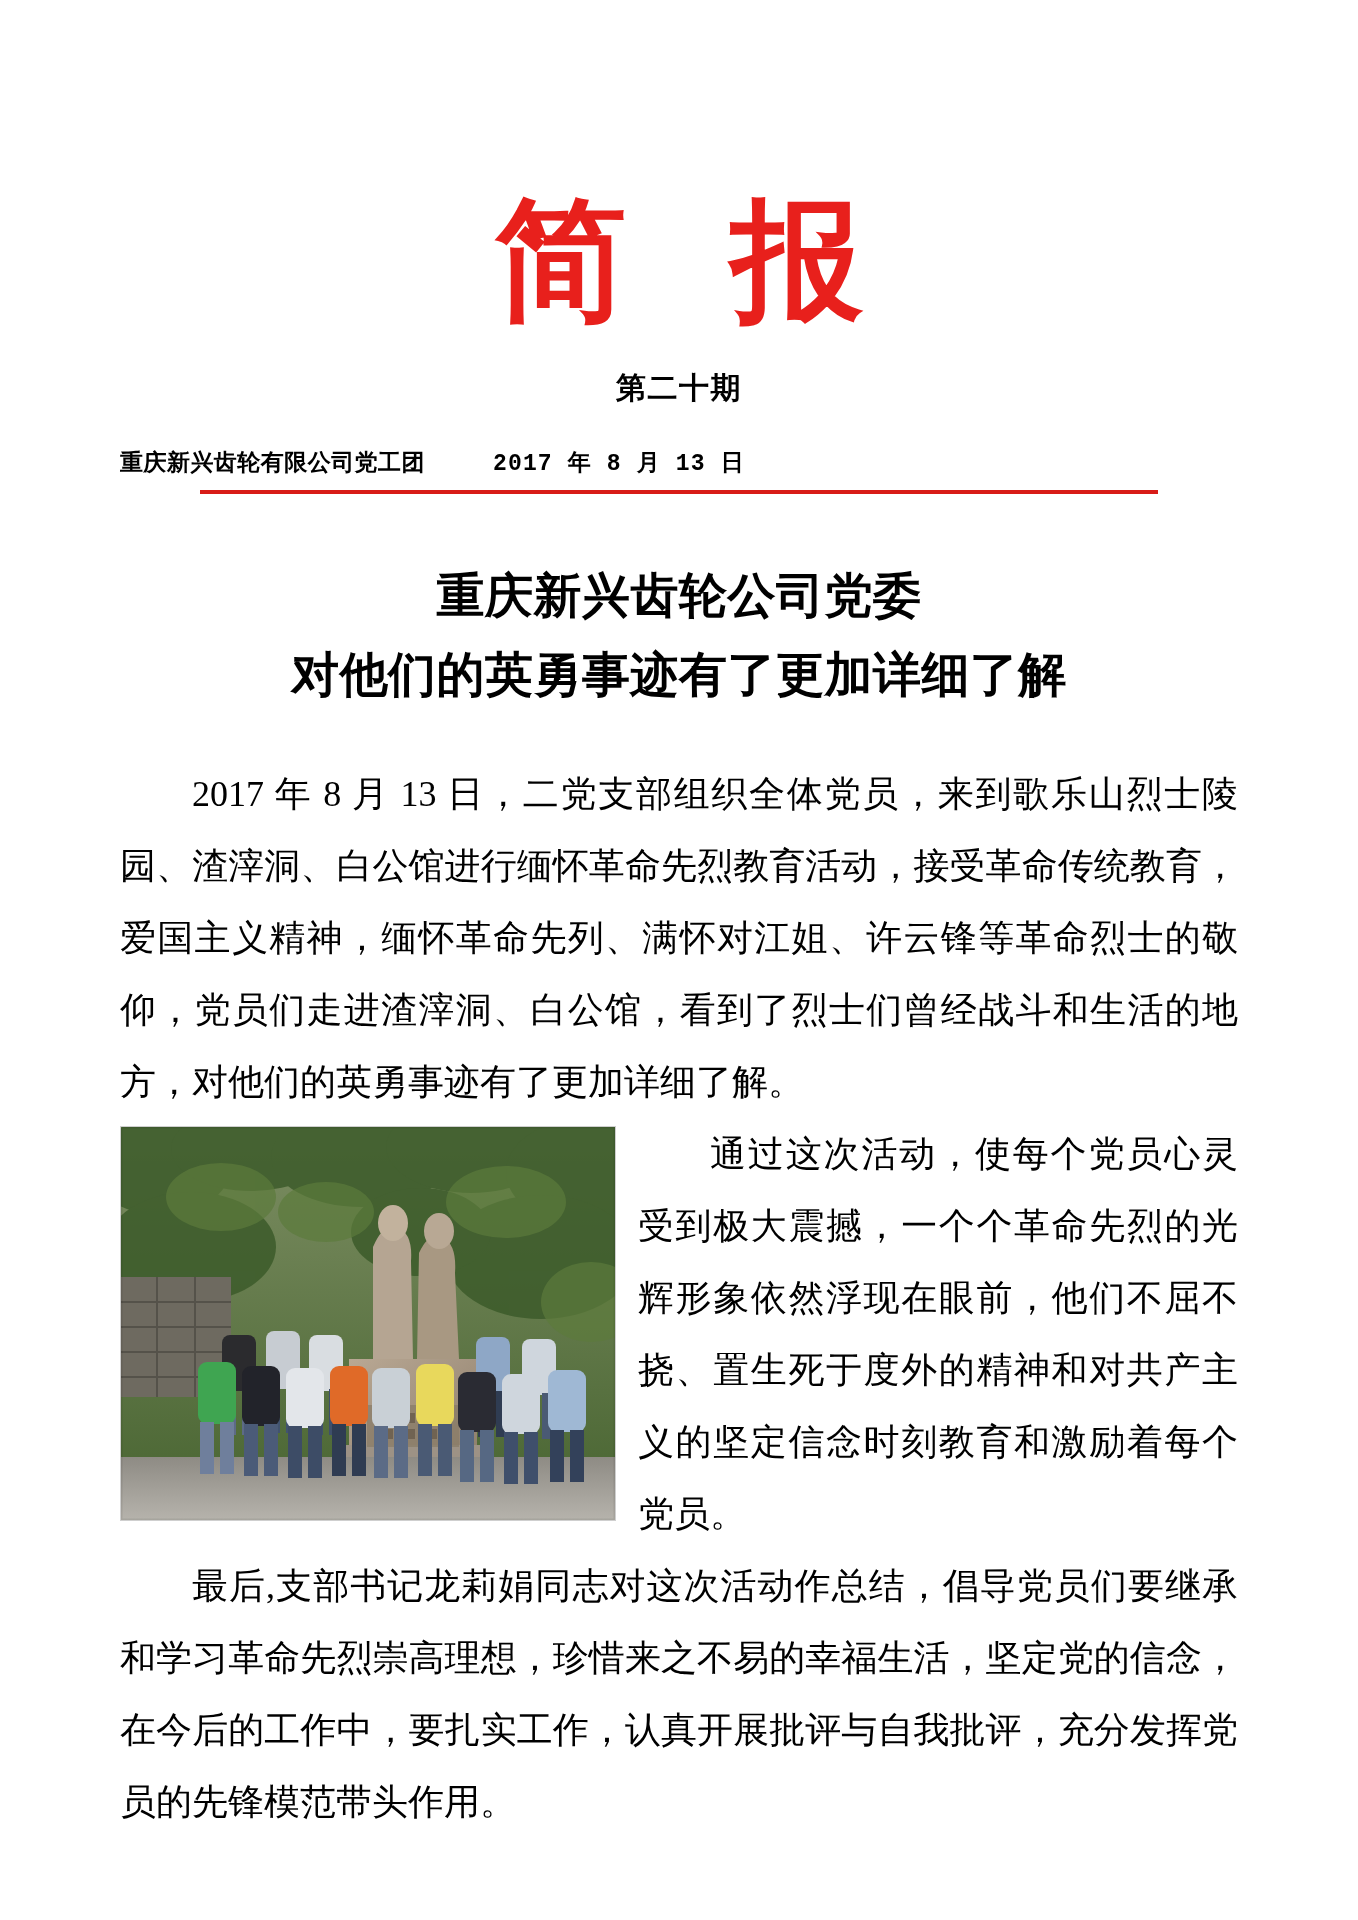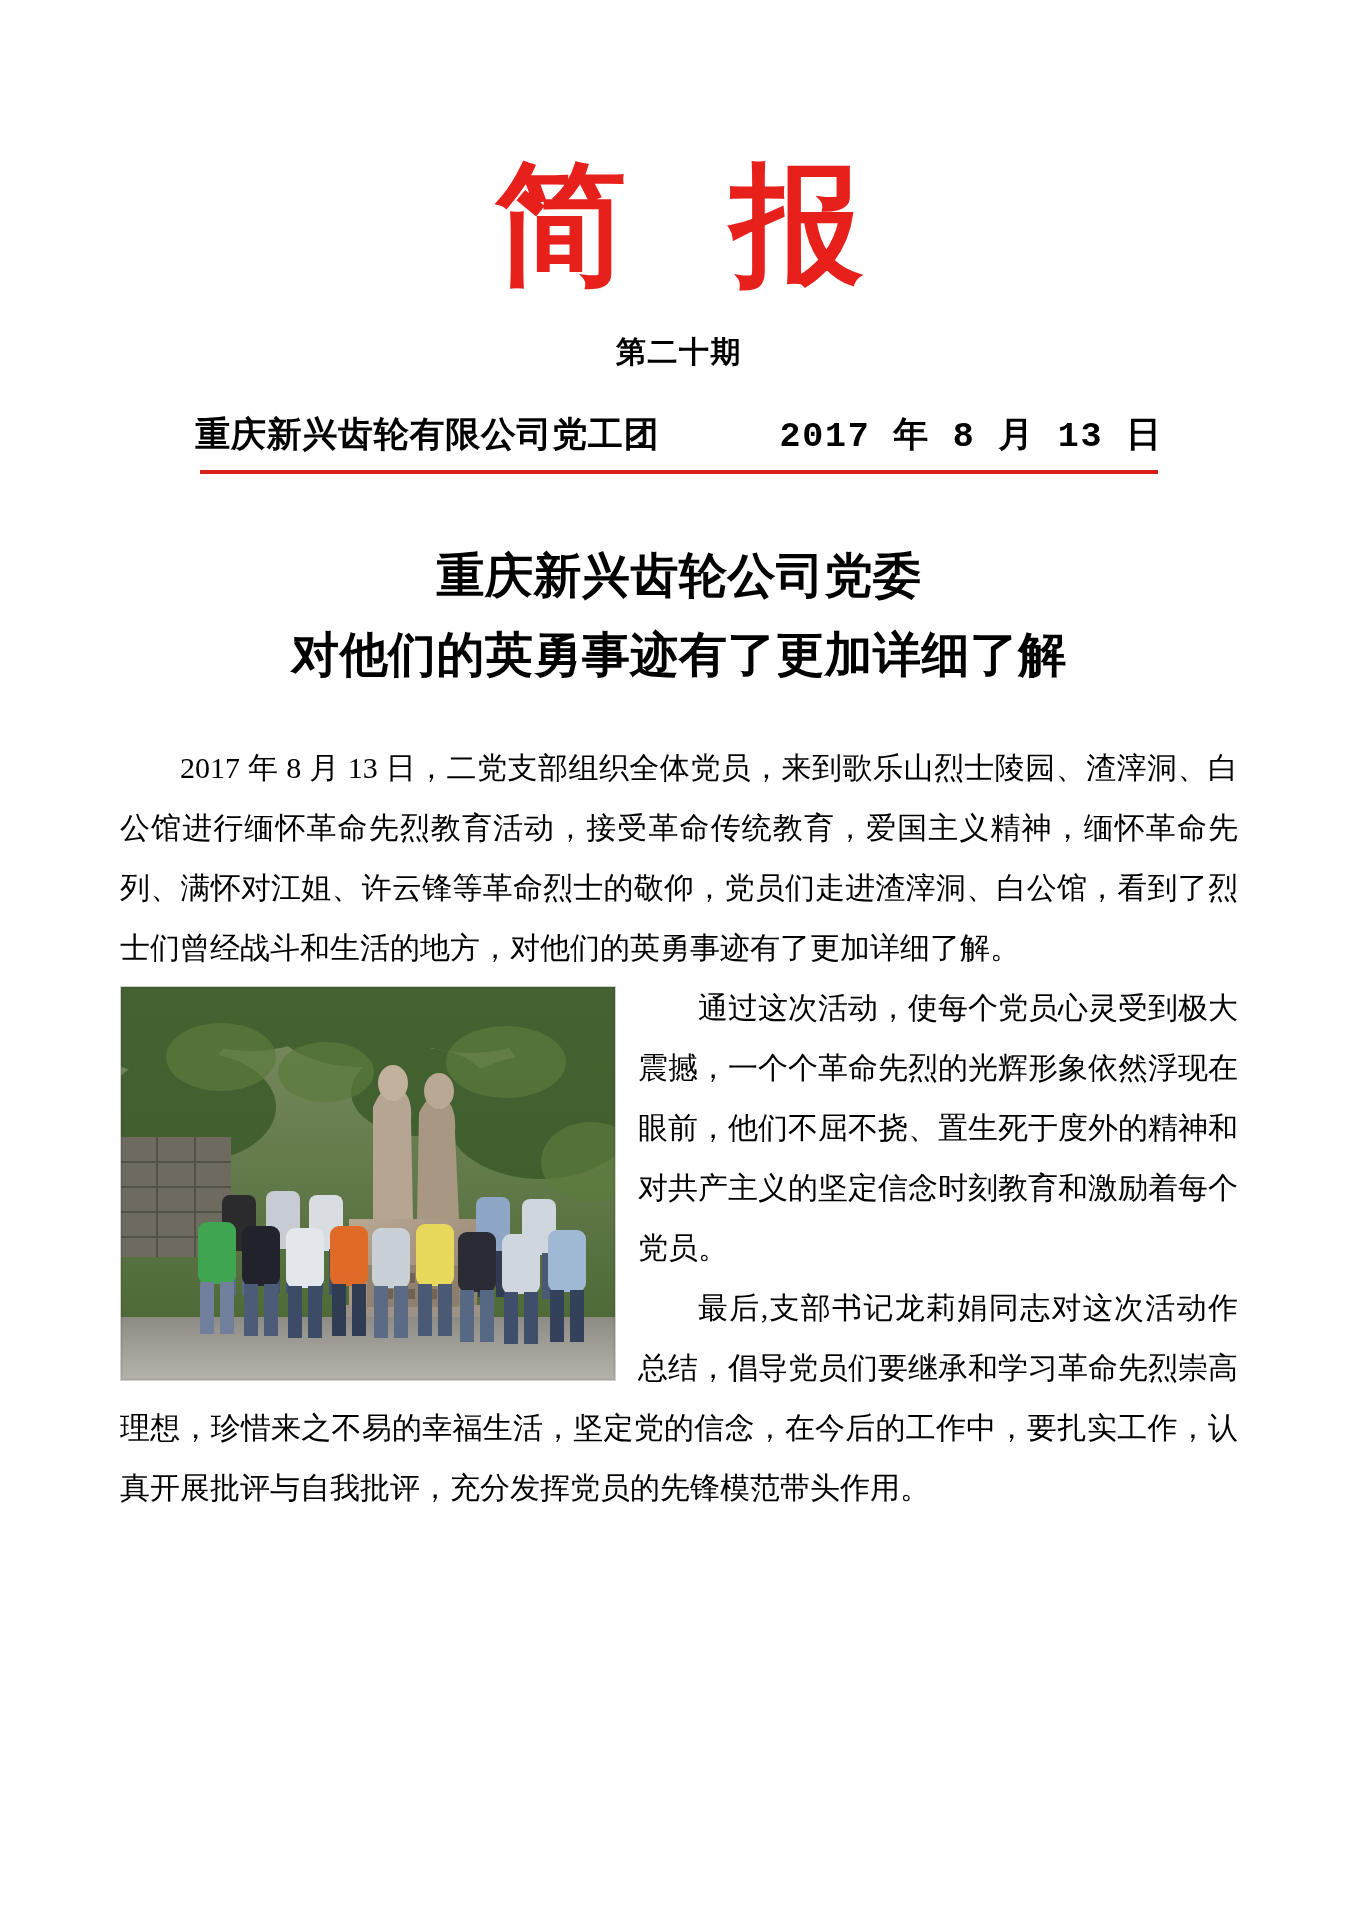--- a/index.html
+++ b/index.html
@@ -20,20 +20,21 @@
     width: 1358px;
     height: 1920px;
     box-sizing: border-box;
     padding: 0 120px;
   }
 
   
   .masthead {
     text-align: center;
     padding-top: 155px;
+    margin-top: 36px;
   }
   .masthead-title {
     color: #e8201c;
     font-family: "DejaVu Serif", "Liberation Serif", serif;
     font-weight: 700;
     font-size: 132px;
     line-height: 1.05;
     letter-spacing: 0.22em;
     text-indent: 0.22em;
   }
@@ -44,24 +45,23 @@
     letter-spacing: 0.05em;
     font-family: "Liberation Serif", serif;
   }
 
   
   .orgline-wrap {
     margin-top: 38px;
   }
   .orgline {
     display: flex;
-    justify-content: center;
     align-items: flex-end;
-    gap: 88px;
-    font-size: 35px;
+    gap: 36px;
+    font-size: 23px;
     font-weight: 700;
     letter-spacing: 0.02em;
     padding-bottom: 8px;
   }
   .orgline .org {
     font-family: "DejaVu Serif", "Liberation Serif", serif;
   }
   .orgline .date {
     font-family: "Liberation Mono", "DejaVu Sans Mono", monospace;
     letter-spacing: 0.05em;
@@ -81,21 +81,21 @@
     font-family: "DejaVu Sans", "Liberation Sans", sans-serif;
     font-weight: 700;
     font-size: 48px;
     line-height: 1.65;
     letter-spacing: 0.01em;
   }
 
   
   .body-text {
     margin-top: 44px;
-    font-size: 30px;
+    font-size: 36px;
     line-height: 2.0;
     text-align: justify;
     text-justify: inter-ideograph;
     font-family: "Liberation Serif", "DejaVu Serif", serif;
   }
   .body-text p {
     margin: 0;
     text-indent: 2em;
   }
 

